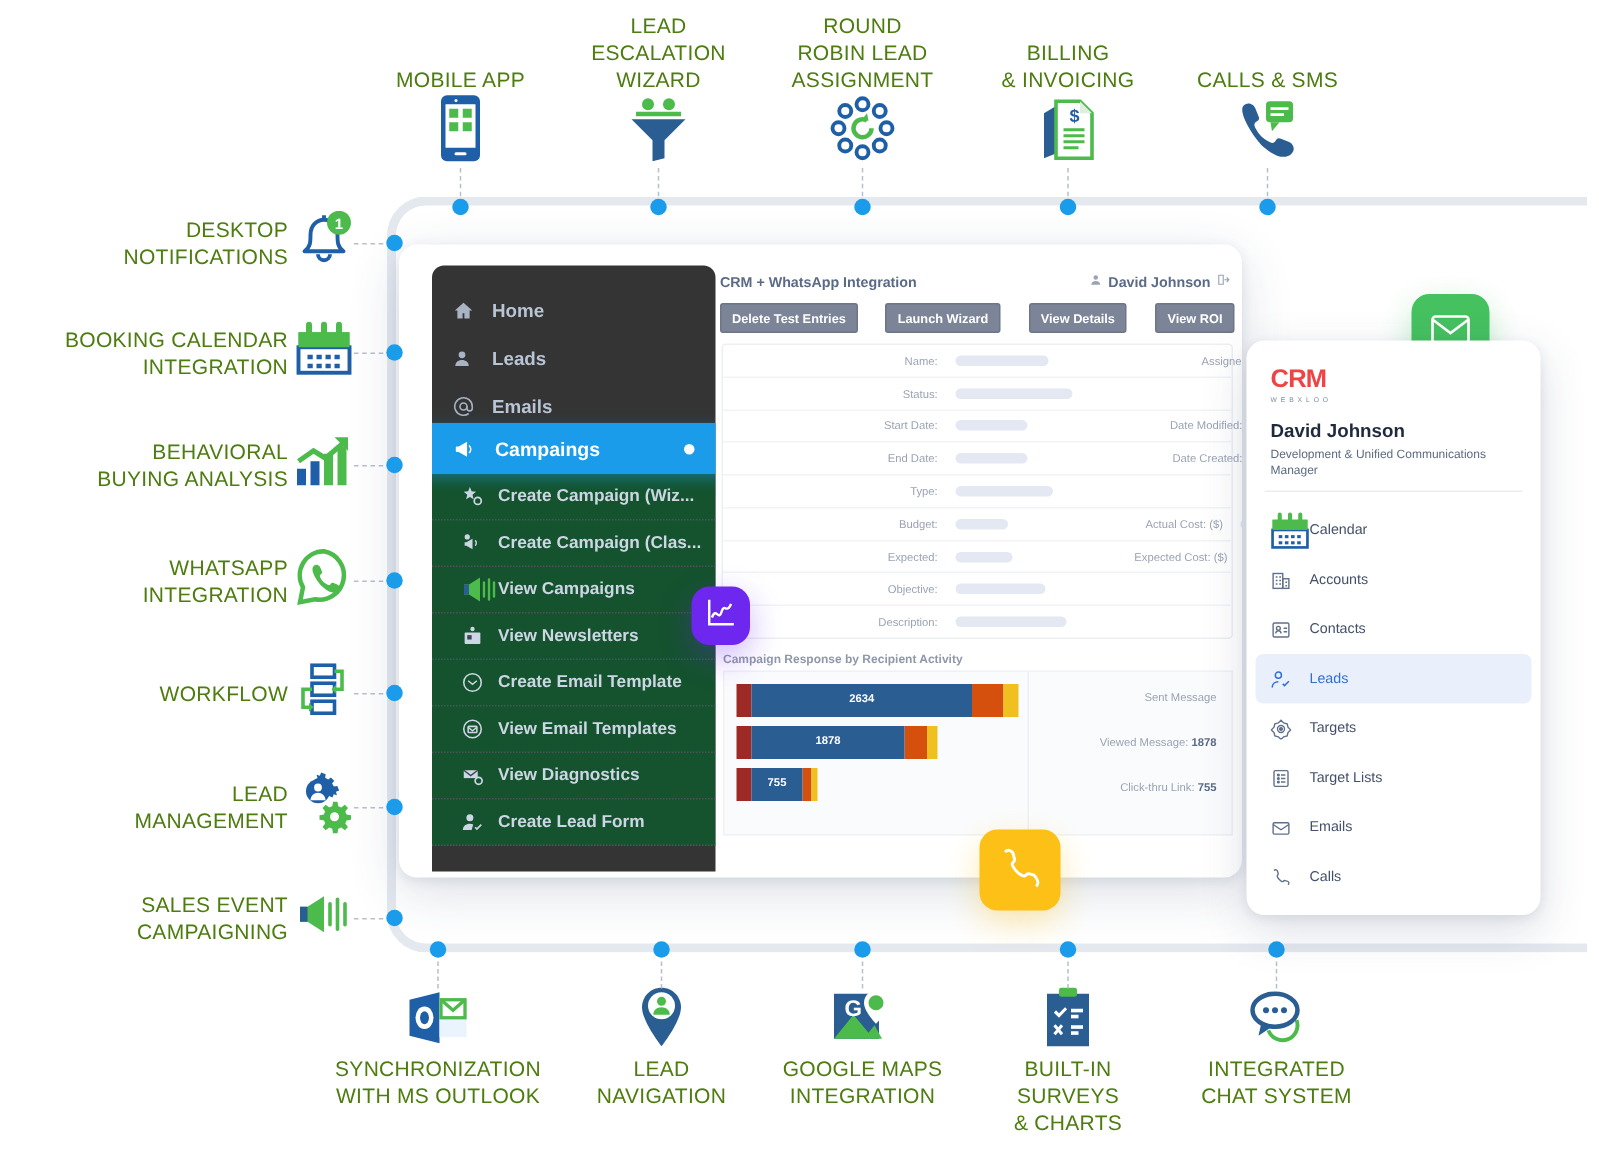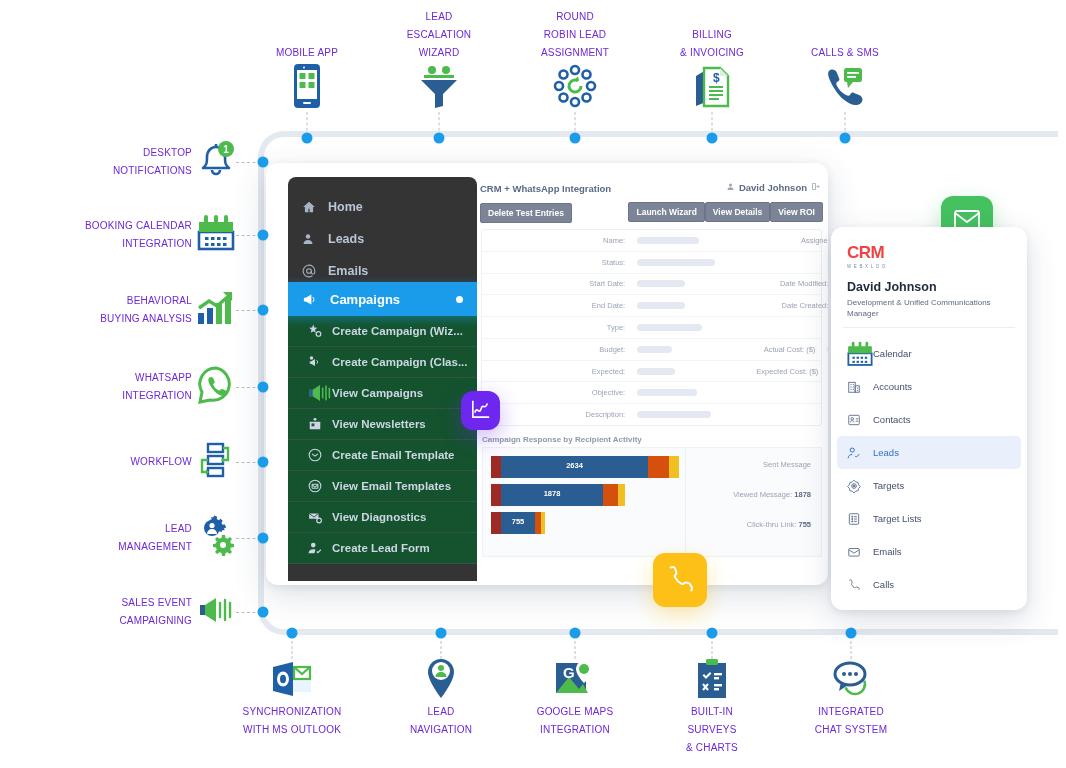--- a/index.html
+++ b/index.html
@@ -35,24 +35,24 @@
   }
   .hdash {
     position:absolute;
     border-top:1.5px dashed #b9bfc9;
     z-index:2;
   }
 
   
   .feat-label {
     position:absolute;
-    font-size:10px;
+    font-size:14px;
     letter-spacing:.2px;
     line-height:18px;
-    color:#6d28d9;
+    color:#4d7c0f;
     white-space:pre-line;
   }
   .feat-top { text-align:center; transform:translateX(-50%); }
   .feat-bottom { text-align:center; transform:translateX(-50%); }
   .feat-left { text-align:right; transform:translateY(-50%); }
   .feat-icon { position:absolute; transform:translate(-50%,-50%); }
 
   
   .app-window {
     position:absolute;
@@ -105,21 +105,21 @@
   
   .app-content { position:absolute; left:211px; top:14px; right:0; bottom:0; }
   .content-title { position:absolute; left:3px; top:6px; font-size:9.5px; color:#5b6a86; font-weight:bold; }
   .user-chip { position:absolute; right:8px; top:5px; display:flex; align-items:center; gap:4px; font-size:9.5px; color:#5b6a86; font-weight:bold; }
   .btn {
     background:#7b8597; color:#fff; font-size:8.5px; font-weight:bold;
     padding:4px 7px; border-radius:2px; border:1px solid #6d7687;
     display:inline-block;
   }
   .btn-row-left { position:absolute; left:3px; top:25px; }
-  .btn-row-right { position:absolute; right:5px; top:25px; display:flex; gap:0; }
+  .btn-row-right { position:absolute; right:5px; top:25px; display:flex; gap:19px; }
 
   .form-card {
     position:absolute; left:4px; top:52px; right:6px; height:197px;
     border:1px solid #eceff4; background:#fff; border-radius:3px;
     display:flex; flex-direction:column;
   }
   .form-row { display:flex; flex:1; border-bottom:1px solid #f1f3f7; }
   .form-row:last-child { border-bottom:none; }
   .fcell { display:flex; align-items:center; flex:1; }
   .fcell.l { justify-content:flex-end; padding-right:6px; width:44%; flex:0 0 44%; }
@@ -441,21 +441,21 @@
       <span>Emails</span>
     </div>
         </div>
       <div class="nav-active">
         <span class="ico">
           <svg width="15" height="15" viewBox="0 0 24 24" fill="#ffffff">
               <path d="M3 10v4a1 1 0 0 0 1 1h2l9 5V4L6 9H4a1 1 0 0 0-1 1z"></path>
               <path d="M17 8a5 5 0 0 1 0 8" stroke="#ffffff" stroke-width="1.6" fill="none"></path>
             </svg>
         </span>
-        <span>Campaigns</span>
+        <span>Campaings</span>
         <span class="bullet"></span>
       </div>
       <div class="sub-list" id="nav-sub">
           <div class="sub-item">
       <span class="ico">
               <svg width="14" height="14" viewBox="0 0 24 24" fill="#cdd6e4">
                 <path d="M9 1l2 5 5 .5-4 3.5 1.3 5L9 12.5 4.7 15 6 10 2 6.5 7 6z"></path>
                 <circle cx="18" cy="17" r="4" fill="none" stroke="#cdd6e4" stroke-width="2"></circle>
               </svg>
             </span>

